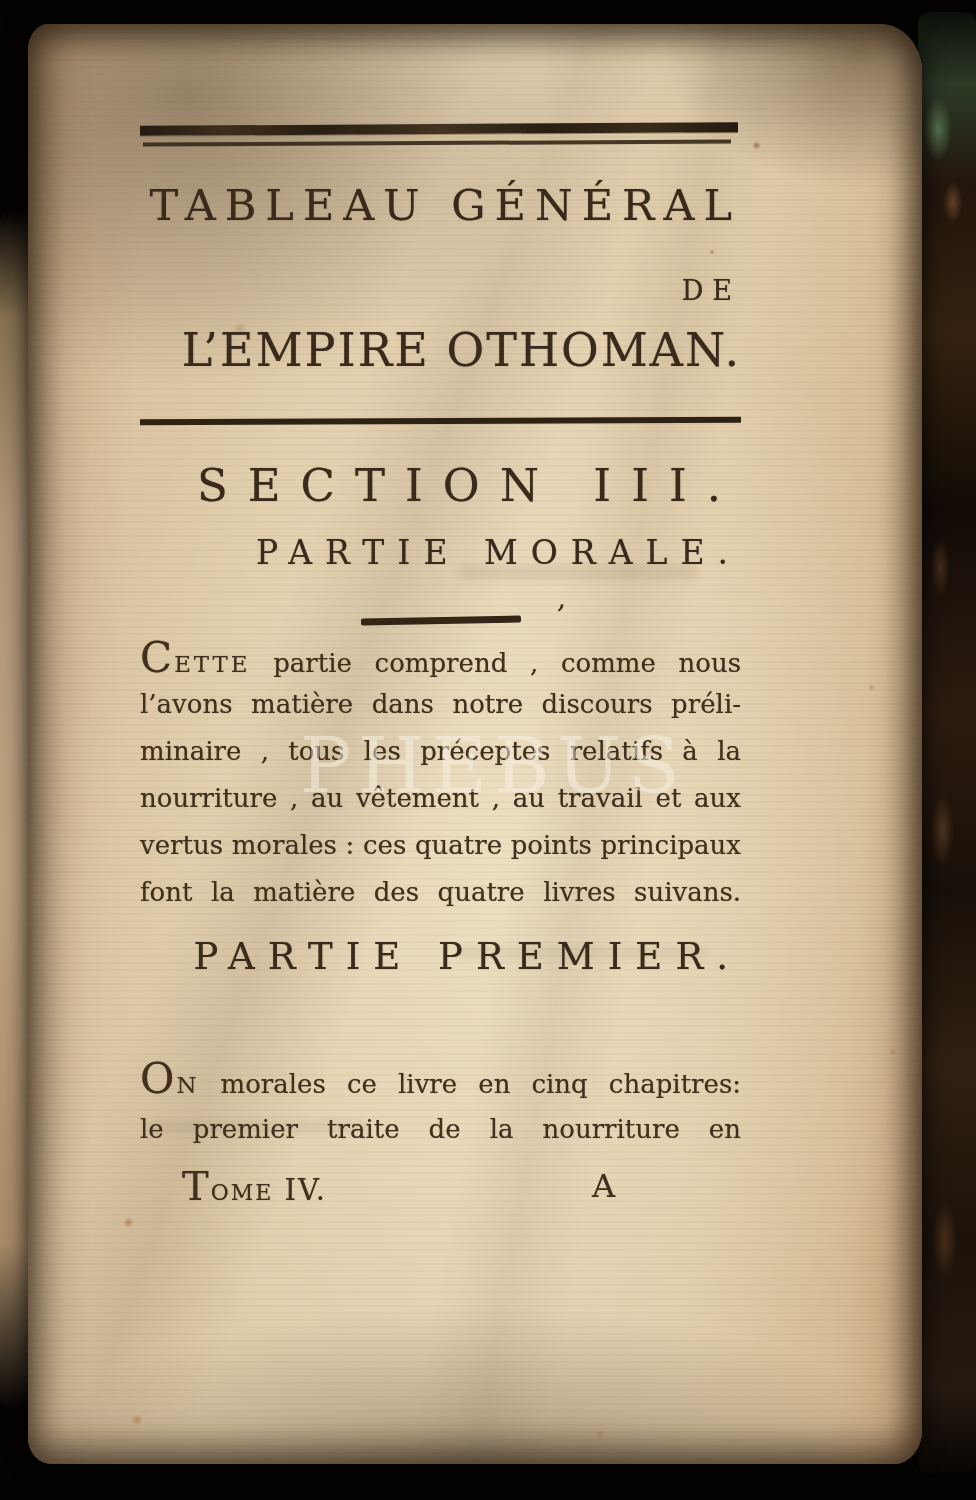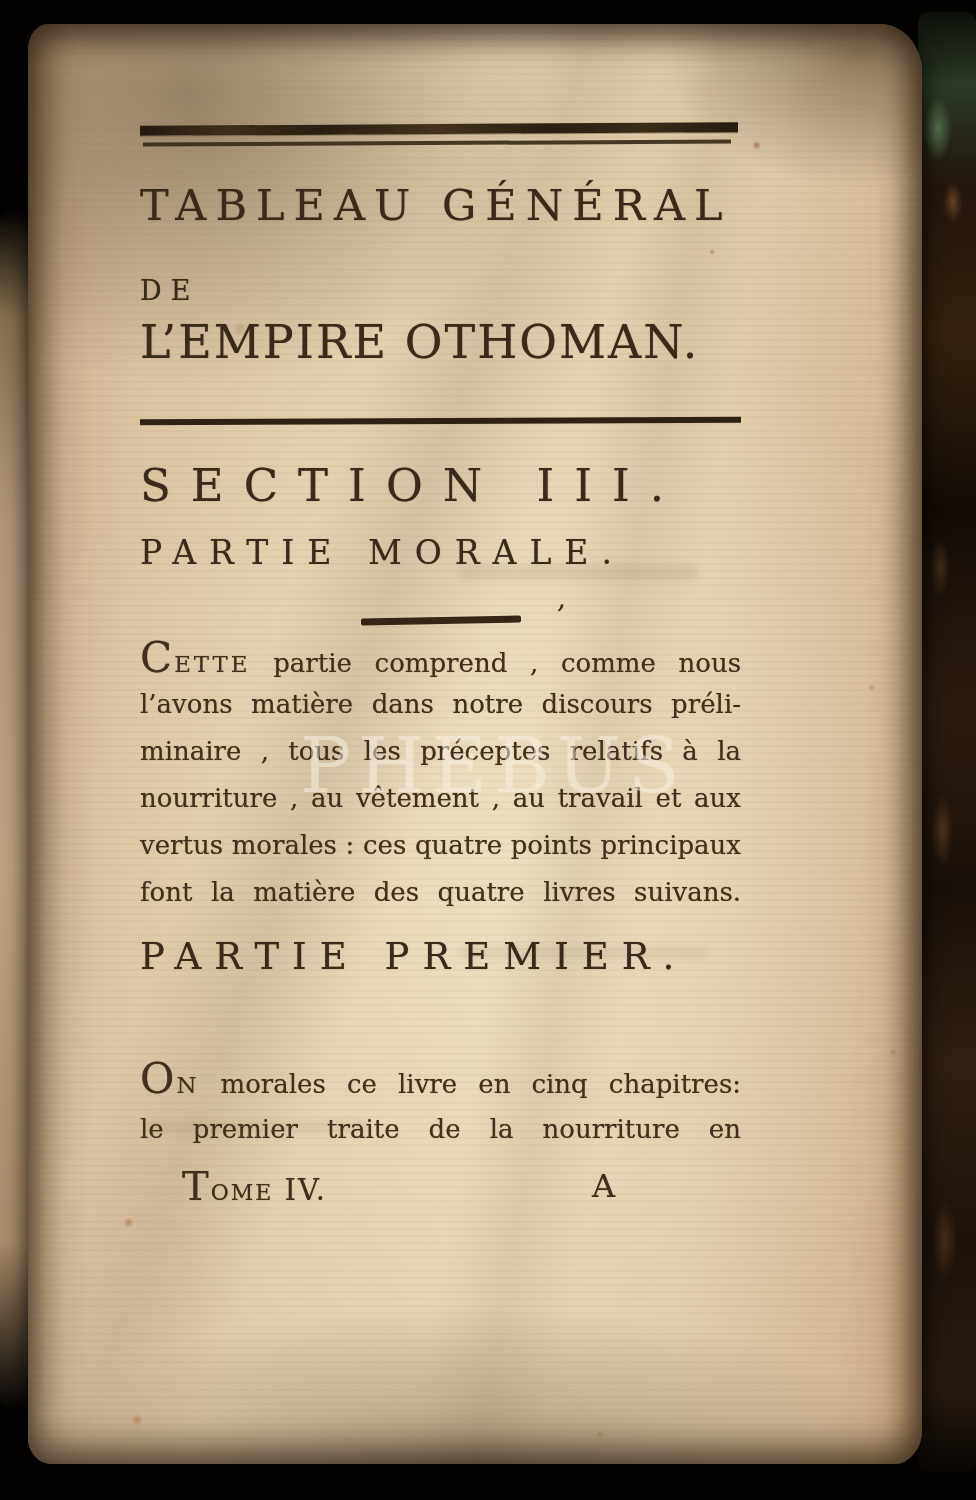--- a/index.html
+++ b/index.html
@@ -67,25 +67,25 @@
   .rule-mid {
     left: 112px; top: 394px; width: 601px; height: 5.5px;
     transform: rotate(-0.25deg); background: #2e2214;
   }
   .rule-short {
     left: 333px; top: 593px; width: 160px; height: 6.5px;
     transform: rotate(-1.1deg); background: #33261637;
     background: #332616; border-radius: 2px;
   }
   
-  .h { position: absolute; left: 112px; width: 601px; text-align: left;
+  .h { position: absolute; left: 112px; width: 601px; text-align: right;
        line-height: 1; color: #392a1b; text-shadow: 0 0 1px rgba(57,42,27,.55); }
   .title1  { top: 160px; font-size: 43px; letter-spacing: 9px; }
   .title2  { top: 253px; font-size: 27px; letter-spacing: 9px; }
-  .title3  { top: 295px; font-size: 46px; letter-spacing: 2px; }
+  .title3  { top: 303px; font-size: 46px; letter-spacing: 2px; }
   .section { top: 439px; font-size: 45px; letter-spacing: 20px; }
   .partie  { top: 512px; font-size: 33px; letter-spacing: 13px; }
   .livre   { top: 914px; font-size: 37px; letter-spacing: 13px; }
   .nourr   { top: 987px; font-size: 27px; letter-spacing: 11px; }
   
   .para { position: absolute; left: 112px; width: 601px;
           font-size: 26px; color: #42301e;
           text-shadow: 0 0 0.8px rgba(66,48,30,.6); }
   .para1 { top: 620px; }
   .para2 { top: 1030px; }

